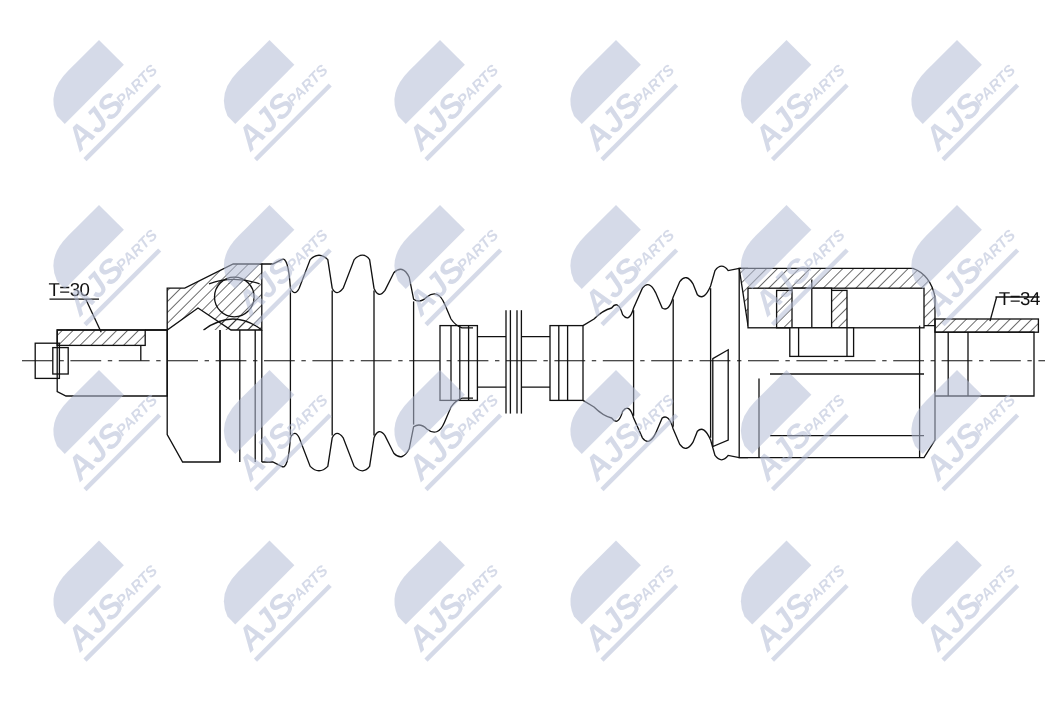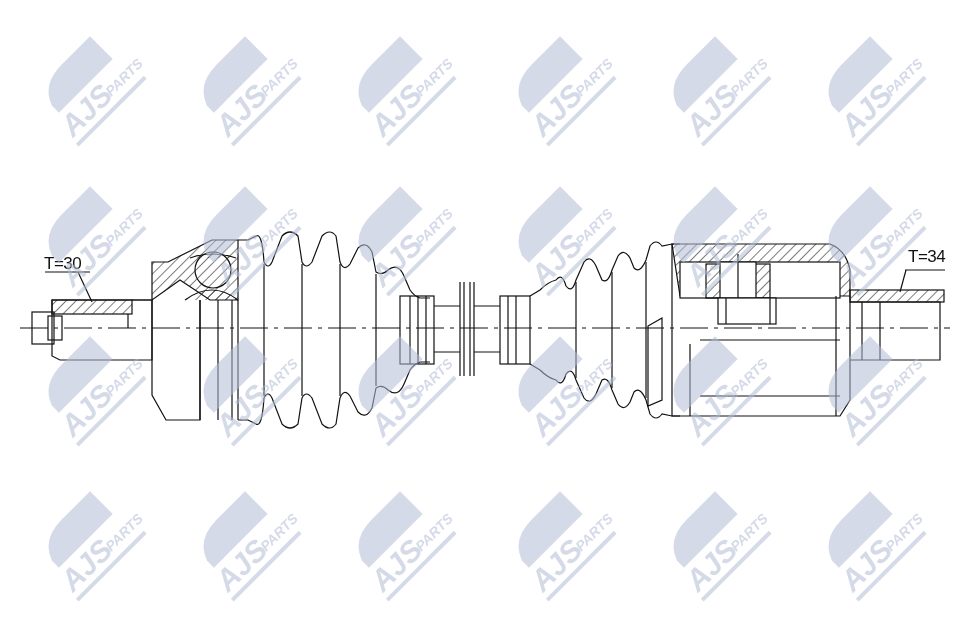--- a/index.html
+++ b/index.html
@@ -100,21 +100,21 @@
     </g>
 
     <line x1="45" y1="272" x2="90" y2="272"></line>
     <line x1="78" y1="272" x2="92" y2="302"></line>
     <line x1="905" y1="270" x2="945" y2="270"></line>
     <line x1="906" y1="270" x2="900" y2="292"></line>
   </g>
 </svg>
 
 <div class="label" style="left:44px; top:254px;text-align:center;">T=30</div>
-<div class="label" style="left:908px; top:247px;">T=34</div>
+<div class="label" style="left:908px; top:262px;">T=34</div>
 
 <div id="wm-layer">
     <div class="wm" style="left: 30px; top: 30px; opacity: 0.55;"><svg width="120" height="120" viewBox="0 0 120 120" xmlns="http://www.w3.org/2000/svg">
     <g transform="rotate(-45 60 60)" fill="#b4bdd6">
       <path d="M22 44 Q30 22 58 22 L98 22 L98 54 L22 54 Z"></path>
       <text x="14" y="82" font-family="Liberation Sans, sans-serif" font-weight="bold" font-size="30" font-style="italic">AJS</text>
       <text x="70" y="80" font-family="Liberation Sans, sans-serif" font-weight="bold" font-size="14" font-style="italic">PARTS</text>
       <rect x="12" y="88" width="96" height="4"></rect>
     </g>
       </svg></div>

